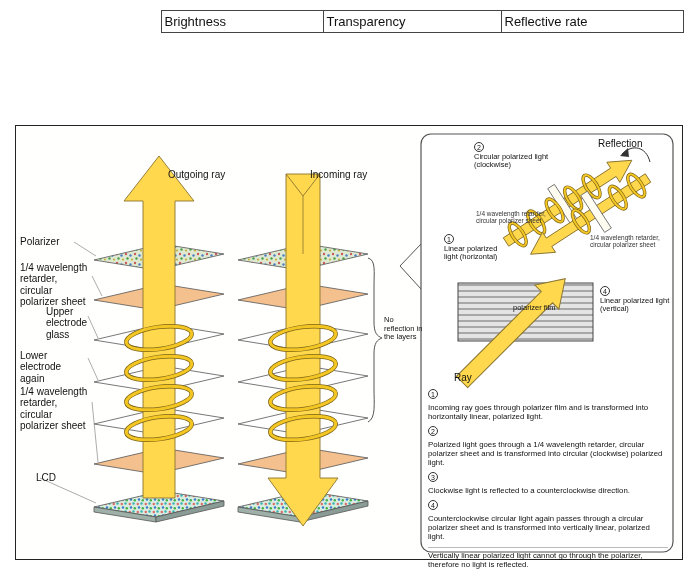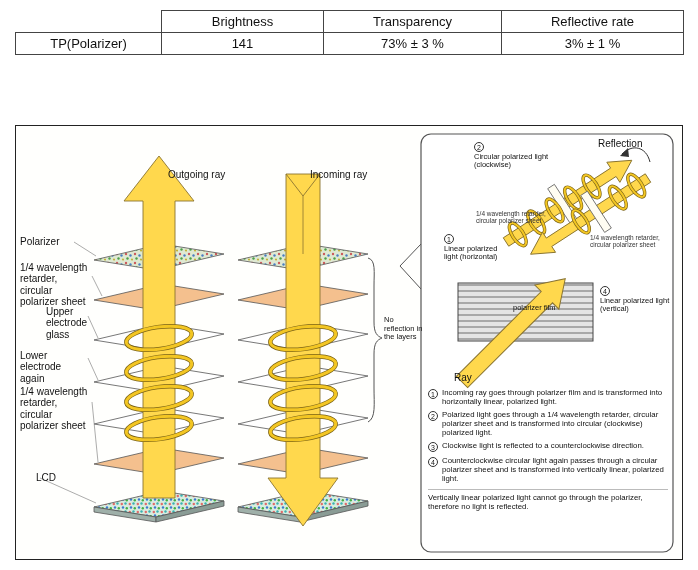--- a/index.html
+++ b/index.html
@@ -1,41 +1,41 @@
 <!DOCTYPE html>
 <html><head>
 <meta charset="utf-8">
 <style>
   html,body { margin:0; padding:0; background:#fff; font-family:"Liberation Sans", sans-serif; }
   .page { position:relative; width:698px; height:570px; background:#ffffff; overflow:hidden; }
 
   
   table.spec { position:absolute; left:15px; top:10px; width:668px; border-collapse:collapse;
                font-size:13px; color:#111; table-layout:fixed; }
-  .spec th, .spec td { border:1px solid #444; height:21px; text-align:center; font-weight:normal; padding:0 3px; }
+  .spec th, .spec td { border:1px solid #444; height:21px; text-align:left; font-weight:normal; padding:0 3px; }
   .spec th.corner { border:none; }
 
   
   .diagram-box { position:absolute; left:15px; top:125px; width:666px; height:433px;
                  border:1.5px solid #222; background:#fffffd; }
   .art { position:absolute; left:0; top:0; }
 
   .lbl { position:absolute; font-size:10px; line-height:1.14; color:#111; }
   .nowrap { white-space:nowrap; }
   .co  { position:absolute; font-size:7.5px; line-height:1.12; color:#111; }
   .mini{ position:absolute; font-size:6.5px; line-height:1.1; color:#333; }
 
   .badge { display:inline-flex; align-items:center; justify-content:center;
            width:10px; height:10px; border:1px solid #333; border-radius:50%;
            font-size:7px; line-height:1; background:#fff; color:#111; box-sizing:border-box; }
   .co .badge { margin-bottom:1px; }
 
   .steps { position:absolute; left:412px; top:262px; width:240px; display:flex; flex-direction:column;
            gap:4px; font-size:7.8px; line-height:1.16; color:#111; }
-  .step { display:flex; gap:4px; align-items:flex-start; }
+  .step { display:flex; gap:4px; align-items:flex-start;flex-direction:column; }
   .step .badge { flex:0 0 auto; margin-top:1px; }
   .footnote { border-top:1px solid #bbb; padding-top:3px; margin-top:2px; }
 </style>
 </head>
 <body>
 
 <div class="page">
 
   <table class="spec">
     <colgroup>
@@ -43,26 +43,20 @@
         <col style="width:162px">
         <col style="width:178px">
         <col style="width:182px">
       </colgroup>
     <tbody>
         <tr>
       <th class="corner"></th>
       <th>Brightness</th>
       <th>Transparency</th>
       <th>Reflective rate</th>
-    </tr>
-    <tr>
-      <td>TP(Polarizer)</td>
-      <td>141</td>
-      <td>73% ± 3 %</td>
-      <td>3% ± 1 %</td>
     </tr>
   </tbody>
     </table>
 
   <div class="diagram-box">
 
     <svg class="art" width="666" height="433" viewBox="0 0 666 433">
       <defs>
         <pattern id="speck" width="9" height="9" patternUnits="userSpaceOnUse">
           <rect width="9" height="9" fill="#dfe9d2"></rect>

